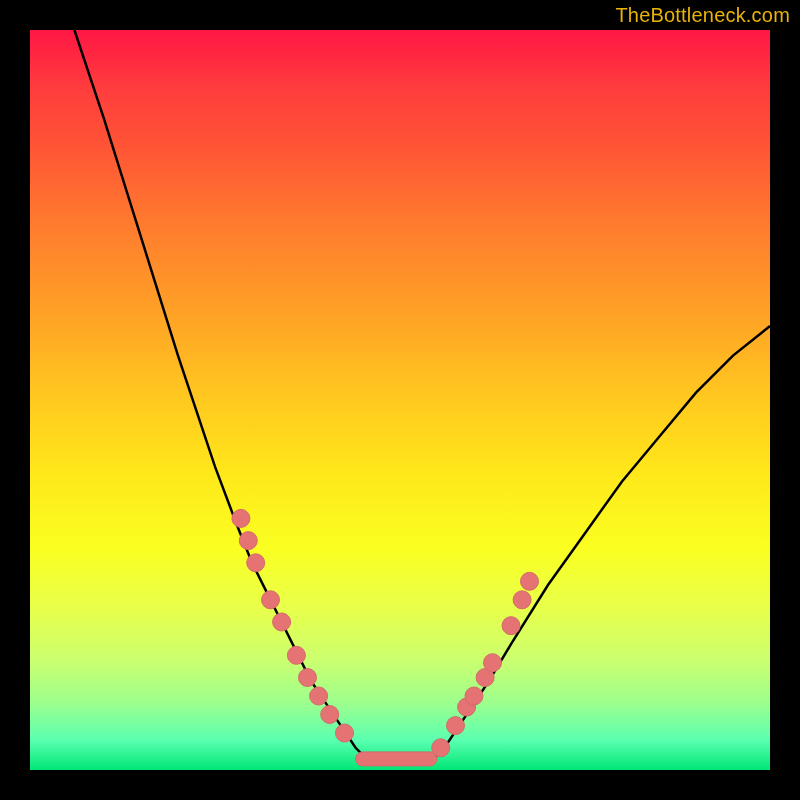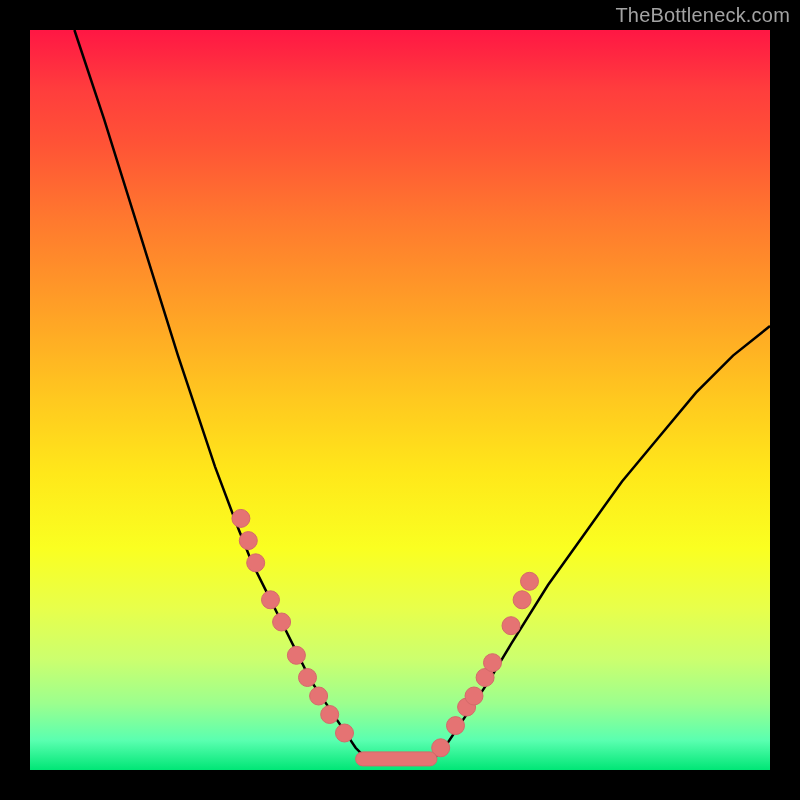--- a/index.html
+++ b/index.html
@@ -30,21 +30,21 @@
       #e8ff4a 78%,
       #ccff6e 85%,
       #9cff8e 91%,
       #5affb0 96%,
       #00e676 100%);
   }
   .watermark {
     position: absolute;
     top: 4px;
     right: 10px;
-    color: #a3a3a3;
+    color: #eab308;
     font-size: 20px;
     font-weight: 500;
     letter-spacing: 0.2px;
   }
   svg.curve {
     position: absolute;
     left: 30px;
     top: 30px;
     width: 740px;
     height: 740px;

